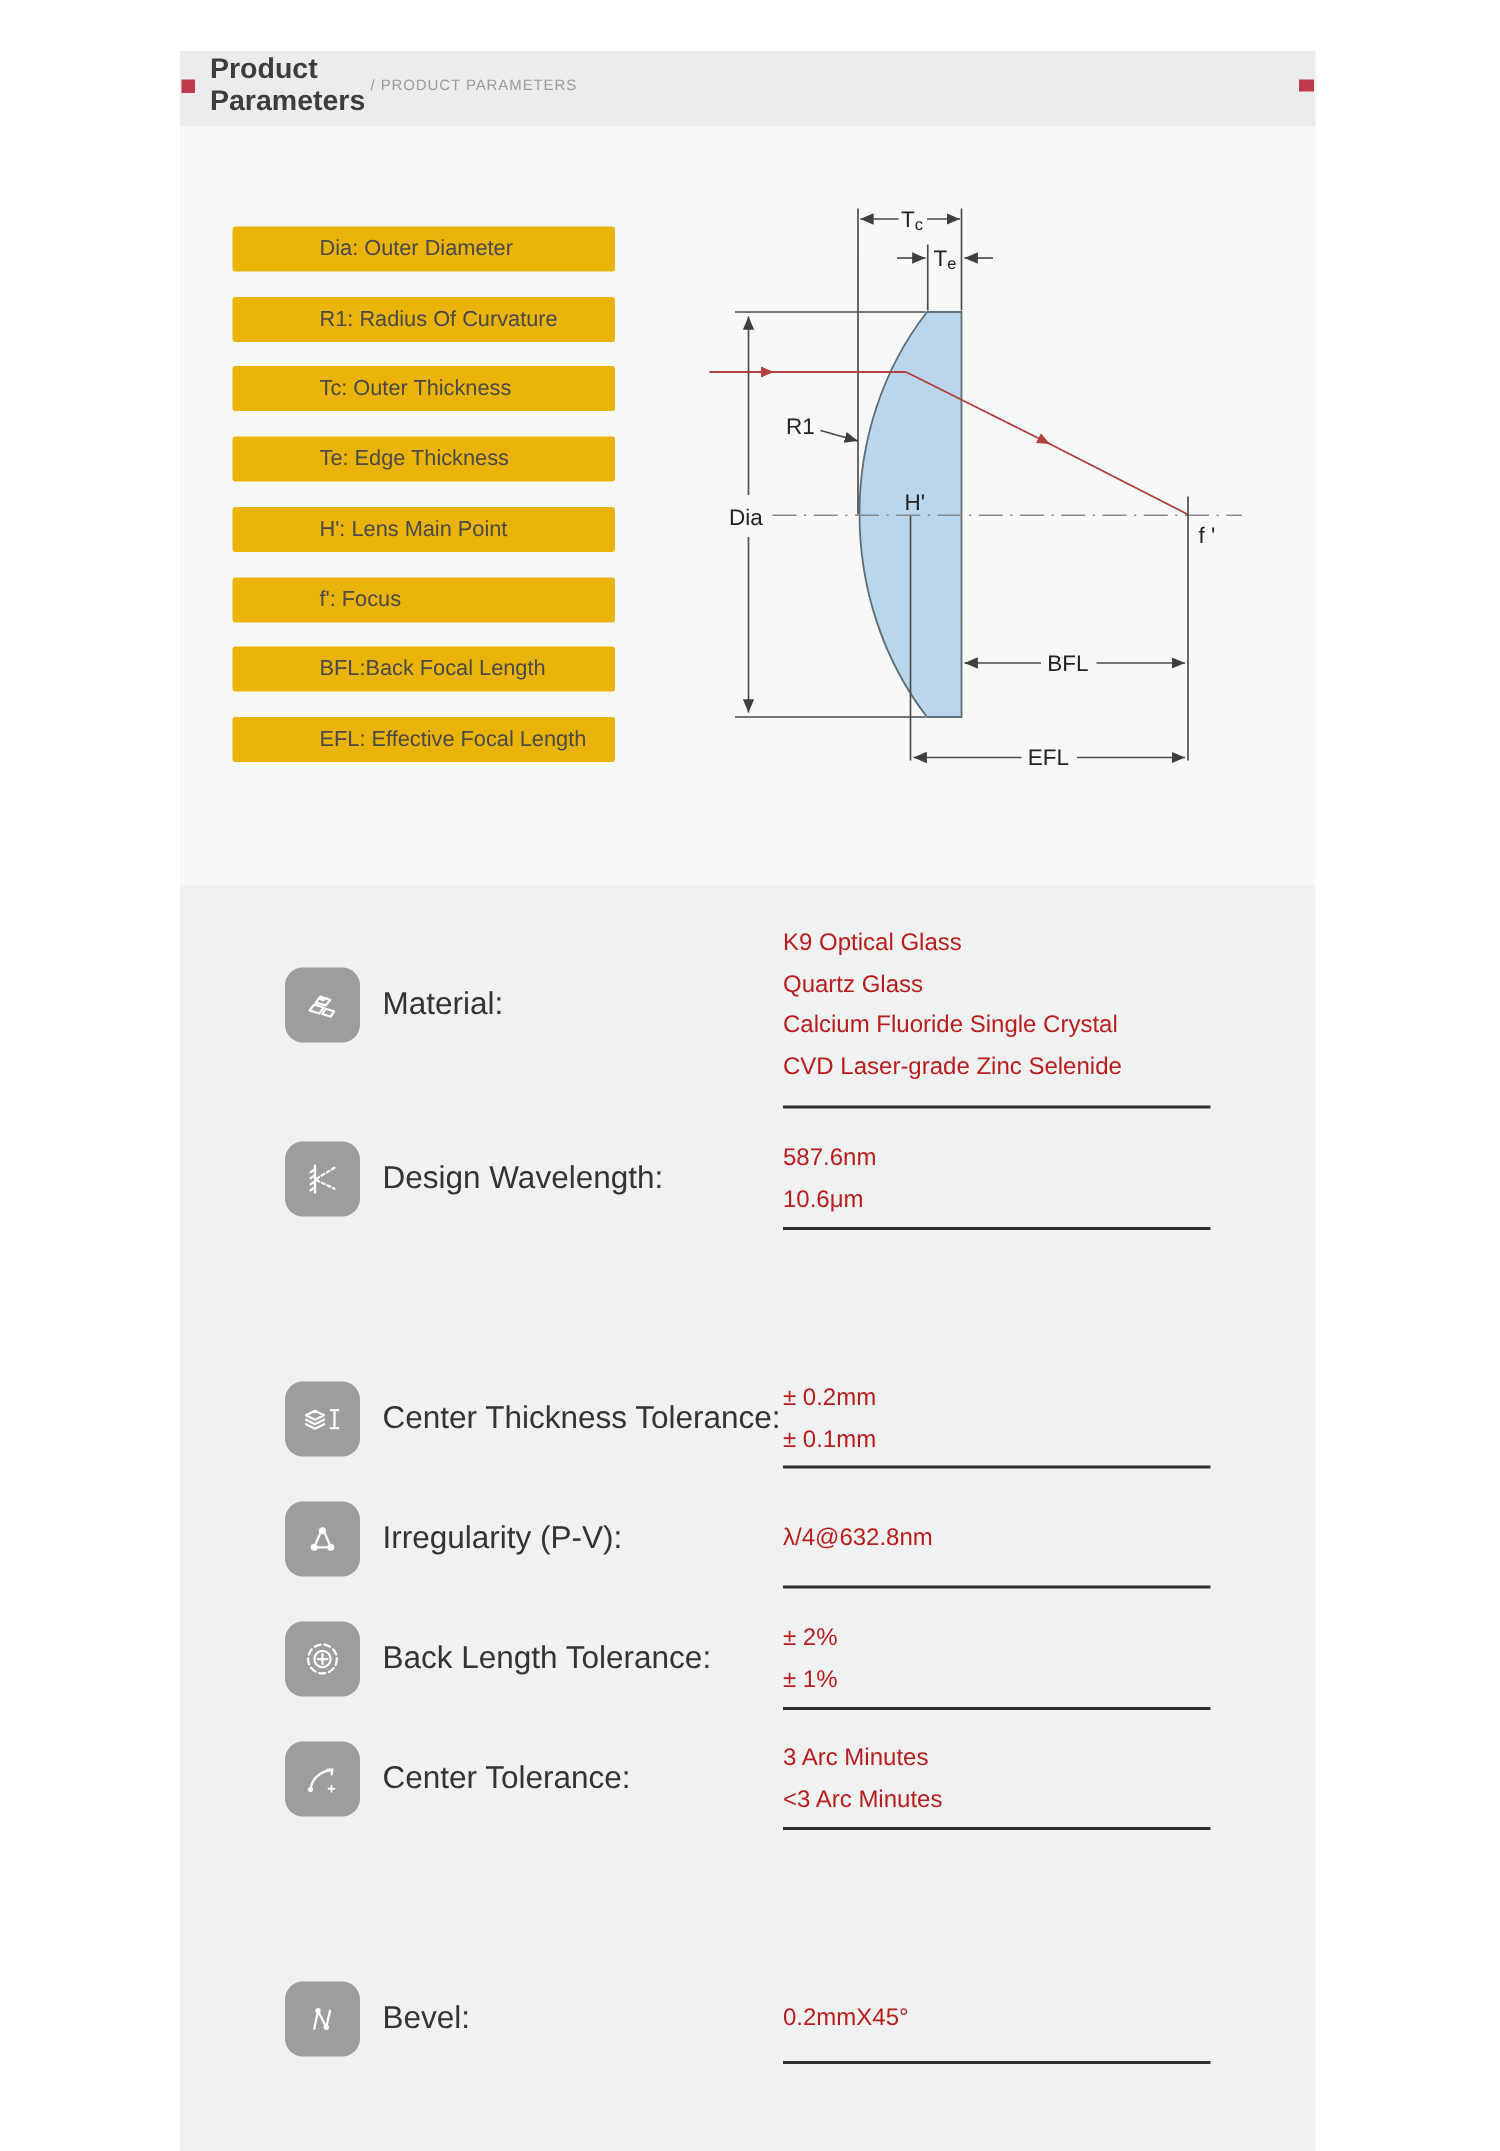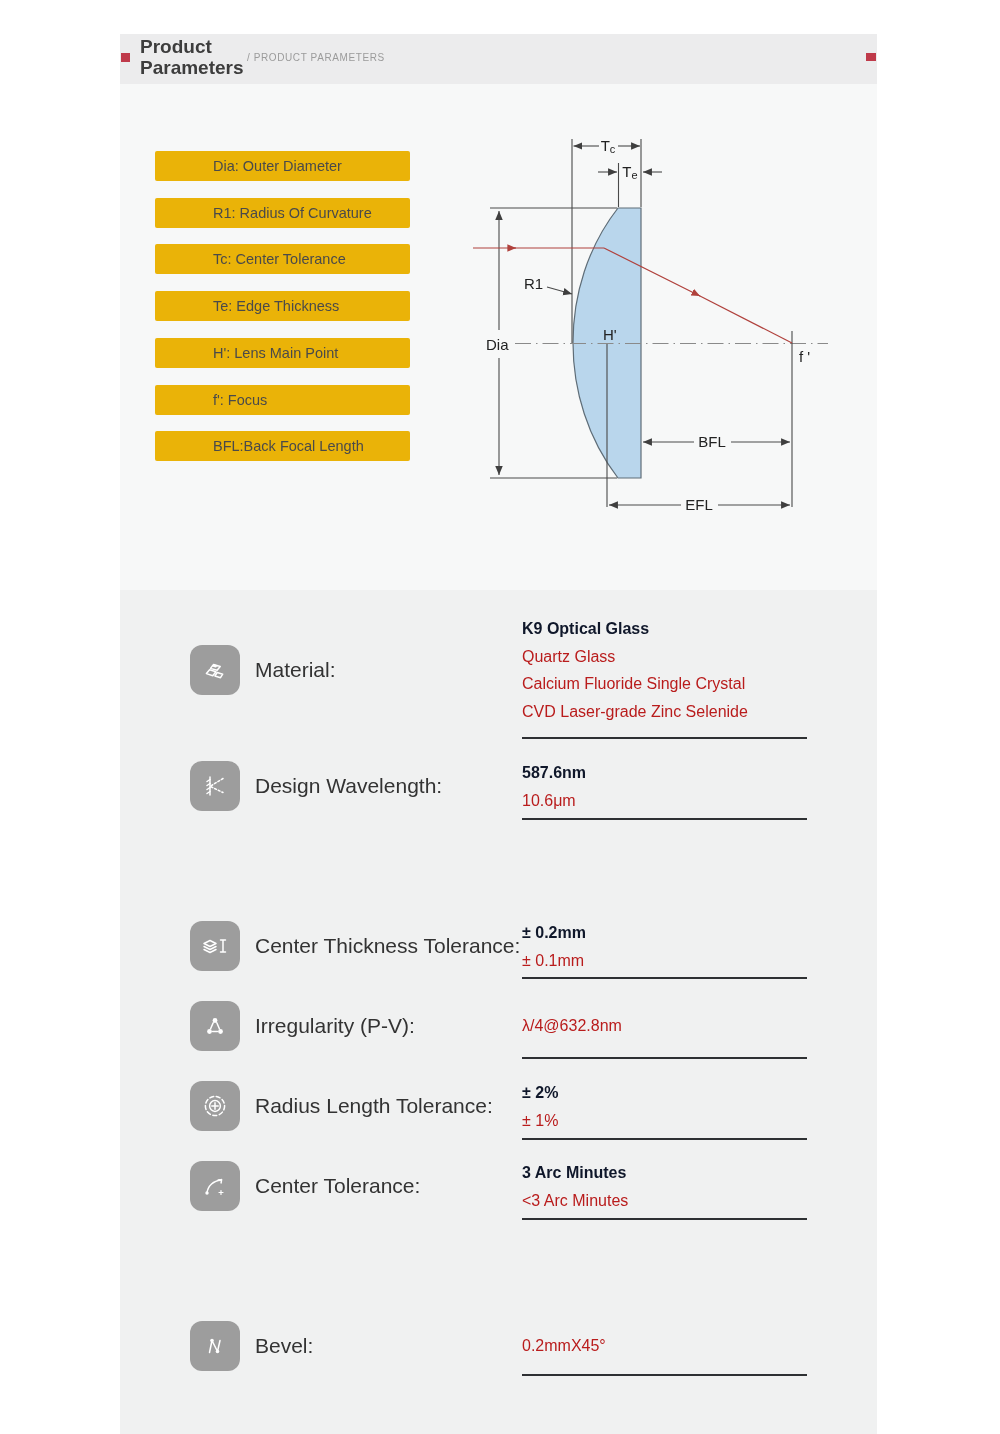--- a/index.html
+++ b/index.html
@@ -25,21 +25,21 @@
   .dlabel{font-family:"Liberation Sans",sans-serif;font-size:15px;fill:#222;}
   
   .specs-section{position:absolute;left:120px;top:590px;width:757px;height:844px;background:#f0f1f1;}
   .spec-row{position:absolute;left:70px;width:687px;height:50px;}
   .r1{top:55px}.r2{top:171px}.r3{top:251px}.r4{top:331px}.r5{top:411px}.r6{top:491px}.r7{top:571px}.r8{top:651px}.r9{top:731px}
   .icon-box{position:absolute;left:0;top:0;width:50px;height:50px;background:#9d9d9d;border-radius:12px;}
   .icon-box svg{position:absolute;left:10px;top:10px;width:30px;height:30px;}
   .spec-label{position:absolute;left:65px;top:25px;transform:translateY(-50%);font-size:21px;color:#333;white-space:nowrap;}
   .spec-values{position:absolute;left:332px;top:25px;transform:translateY(-50%);}
   .value-line{font-size:16px;line-height:27.5px;color:#b91c1c;white-space:nowrap;}
-  .value-line.red{color:#0f172a;font-weight:bold;}
+  .value-line.red{color:#b91c1c;}
   .spec-rule{position:absolute;left:332px;width:285px;height:2px;background:#2e3033;}
   .r1 .spec-rule{top:92px}.r2 .spec-rule{top:57px}.r3 .spec-rule{top:56px}
   .r4 .spec-rule{top:56px}.r5 .spec-rule{top:56px}.r6 .spec-rule{top:57px}
   .r7 .spec-rule{top:57px}.r8 .spec-rule{top:59px}.r9 .spec-rule{top:53px}
   .ic{stroke:#fff;stroke-width:1.5;fill:none;stroke-linecap:round;stroke-linejoin:round;}
   .icf{fill:#fff;stroke:none;}
 </style>
 </head>
 <body>
 
@@ -54,30 +54,31 @@
     </div>
     <div class="band-sub">/ PRODUCT PARAMETERS</div>
   </div>
 
   <div class="diagram-section">
     <div class="legend">
   <div class="pill p1"><span class="pill-label">Dia: Outer Diameter</span></div>
 
   <div class="pill p2"><span class="pill-label">R1: Radius Of Curvature</span></div>
 
-  <div class="pill p3"><span class="pill-label">Tc: Center Tolerance</span></div>
+  <div class="pill p3"><span class="pill-label">Tc: Outer Thickness</span></div>
 
   <div class="pill p4"><span class="pill-label">Te: Edge Thickness</span></div>
 
   <div class="pill p6"><span class="pill-label">f': Focus</span></div>
 
   <div class="pill p5"><span class="pill-label">H': Lens Main Point</span></div>
 
   <div class="pill p7"><span class="pill-label">BFL:Back Focal Length</span></div>
 
+  <div class="pill p8"><span class="pill-label">EFL: Effective Focal Length</span></div>
 </div>
 
     <svg class="lens-svg" width="757" height="506" viewBox="120 84 757 506">
       <defs>
         <marker id="arr" viewBox="0 0 10 10" refX="9" refY="5" markerWidth="9" markerHeight="9" orient="auto-start-reverse">
           <path d="M0,1.2 L9,5 L0,8.8 Z" fill="#3f3f3f"></path>
         </marker>
         <marker id="arrRed" viewBox="0 0 10 10" refX="9" refY="5" markerWidth="8" markerHeight="8" orient="auto-start-reverse">
           <path d="M0,1.2 L9,5 L0,8.8 Z" fill="#b0413c"></path>
         </marker>
@@ -207,21 +208,21 @@
   <div class="spec-row r6">
     <div class="icon-box">
           <svg viewBox="0 0 30 30">
             <g class="ic">
   <circle cx="15" cy="15" r="9.6" stroke-dasharray="4 2.6"></circle>
   <circle cx="15" cy="15" r="5.4"></circle>
   <path d="M15 11.8 v6.4 M11.8 15 h6.4"></path>
 </g>
           </svg>
         </div>
-    <div class="spec-label">Radius Length Tolerance:</div>
+    <div class="spec-label">Back Length Tolerance:</div>
     <div class="spec-values">
           <div class="value-line red">± 2%</div>
           <div class="value-line">± 1%</div>
         </div>
     <div class="spec-rule"></div>
   </div>
 
   <div class="spec-row r7">
     <div class="icon-box">
           <svg viewBox="0 0 30 30">

